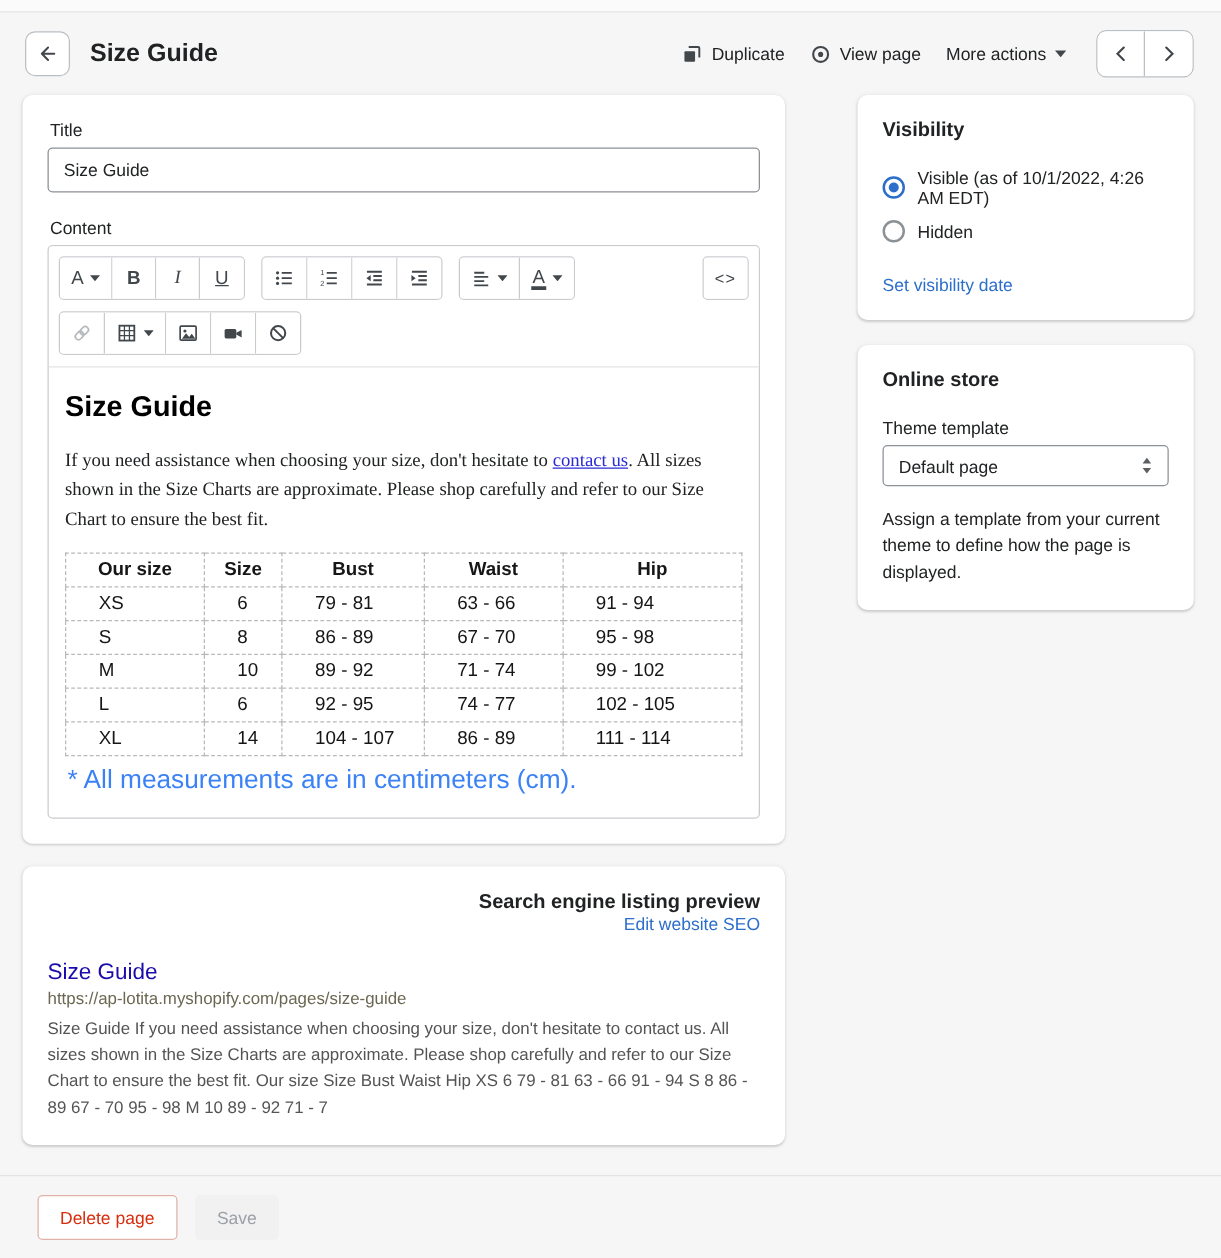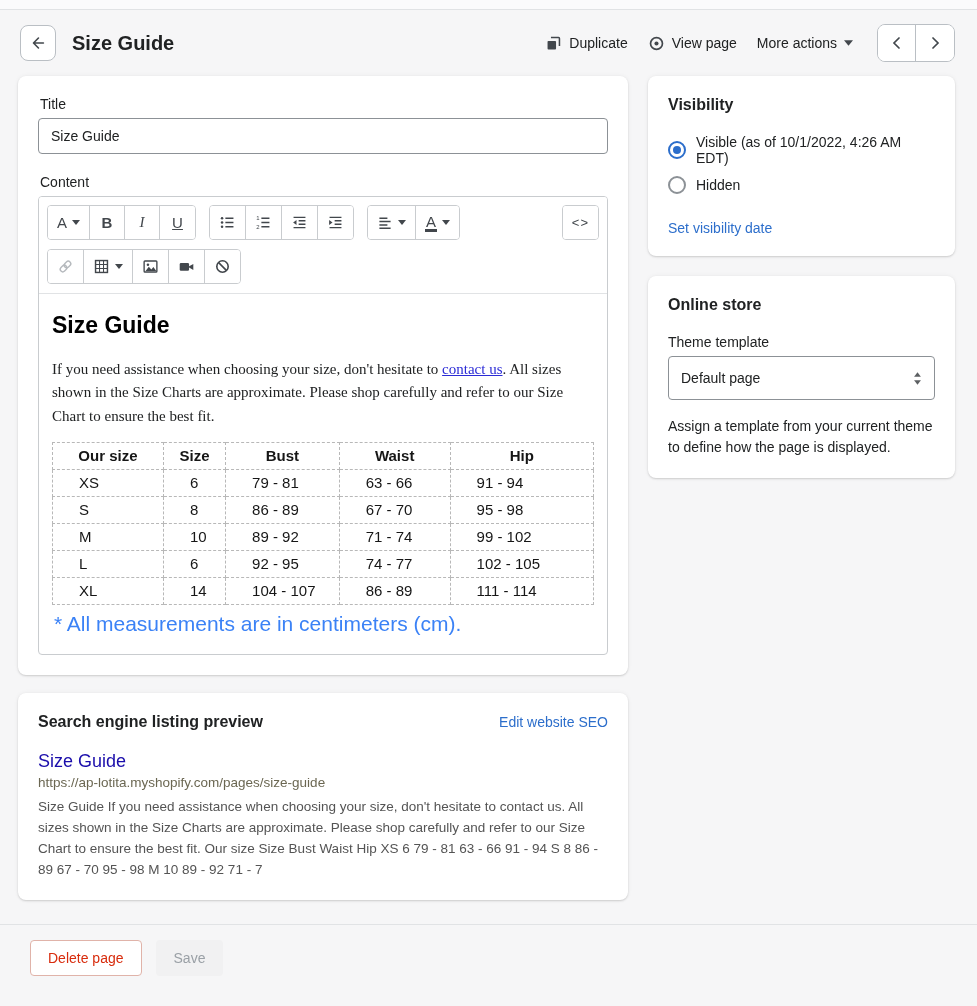--- a/index.html
+++ b/index.html
@@ -62,41 +62,41 @@
   .inline-link { color:#2b2bd6; text-decoration:underline; cursor:pointer; }
 
   .size-table { border-collapse:collapse; width:100%; table-layout:fixed; }
   .size-table th, .size-table td { border:1px dashed #b8b8b8; padding:4px 9px; font-size:15px; height:27px; }
   .size-table th { font-weight:700; text-align:center; }
   .size-table td { text-align:left;padding-left:26px; }
   .footnote { margin:7px 0 0 2px; font-size:21px; color:#3b82f6; }
 
   
   .seo-card { padding:20px; }
-  .seo-head { display:flex; justify-content:space-between; align-items:center; margin-bottom:20px; }
+  .seo-head { display:flex; justify-content:space-between; align-items:flex-end; margin-bottom:20px;flex-direction:column; }
   .card-heading { font-size:16px; font-weight:700; margin:0; color:#202223; }
   .blue-link { color:#2c6ecb; font-size:14px; text-decoration:none; cursor:pointer; background:none; border:none; padding:0; font-family:inherit; }
   .seo-title { color:#1a0dab; font-size:18px; font-weight:400; margin:0 0 3px; cursor:pointer; }
   .seo-url { color:#6b6752; font-size:13.5px; margin:0 0 7px; }
   .seo-desc { color:#545454; font-size:13.5px; line-height:1.55; margin:0; max-width:568px; }
 
   
-  .side-card { padding:20px; margin-bottom:20px; }
+  .side-card { padding:20px; margin-bottom:20px;margin-left:38px; }
   .side-card .card-heading { margin-bottom:20px; }
   .radio-row { display:flex; align-items:center; gap:10px; margin-bottom:10px; cursor:pointer; }
   .radio { width:18px; height:18px; border-radius:50%; position:relative; flex:0 0 auto; background:#fff; }
   .radio.selected { border:2px solid #2c6ecb; }
   .radio.selected::after { content:""; position:absolute; left:50%; top:50%; width:8px; height:8px;
     margin:-4px 0 0 -4px; border-radius:50%; background:#2c6ecb; }
   .radio.unselected { border:2px solid #8c9196; }
   .radio-label { font-size:14px; color:#202223; }
   .set-date { display:inline-block; margin-top:16px; }
 
   .tmpl-label { display:block; font-size:14px; margin:0 0 6px; }
-  .select-box { height:44px; border:1px solid #8c9196; border-radius:4px; background:#fff;
+  .select-box { height:33px; border:1px solid #8c9196; border-radius:4px; background:#fff;
     display:flex; align-items:center; justify-content:space-between; padding:0 12px; cursor:pointer; }
   .select-box span { font-size:14px; color:#202223; }
   .help-text { font-size:14px; line-height:1.5; color:#202223; margin:16px 0 0; }
 
   
   .page-footer { margin-top:24px; border-top:1px solid #e1e3e5; padding:15px 30px 22px;
     display:flex; justify-content:flex-start; gap:14px; }
   .delete-btn { color:#d82c0d; border:1px solid #e0b3a9; background:#fff; border-radius:4px;
     padding:9px 17px; font-family:inherit; font-size:14px; cursor:pointer; }
   .save-btn { color:#9aa0a6; background:#f1f1f2; border:none; border-radius:4px;

